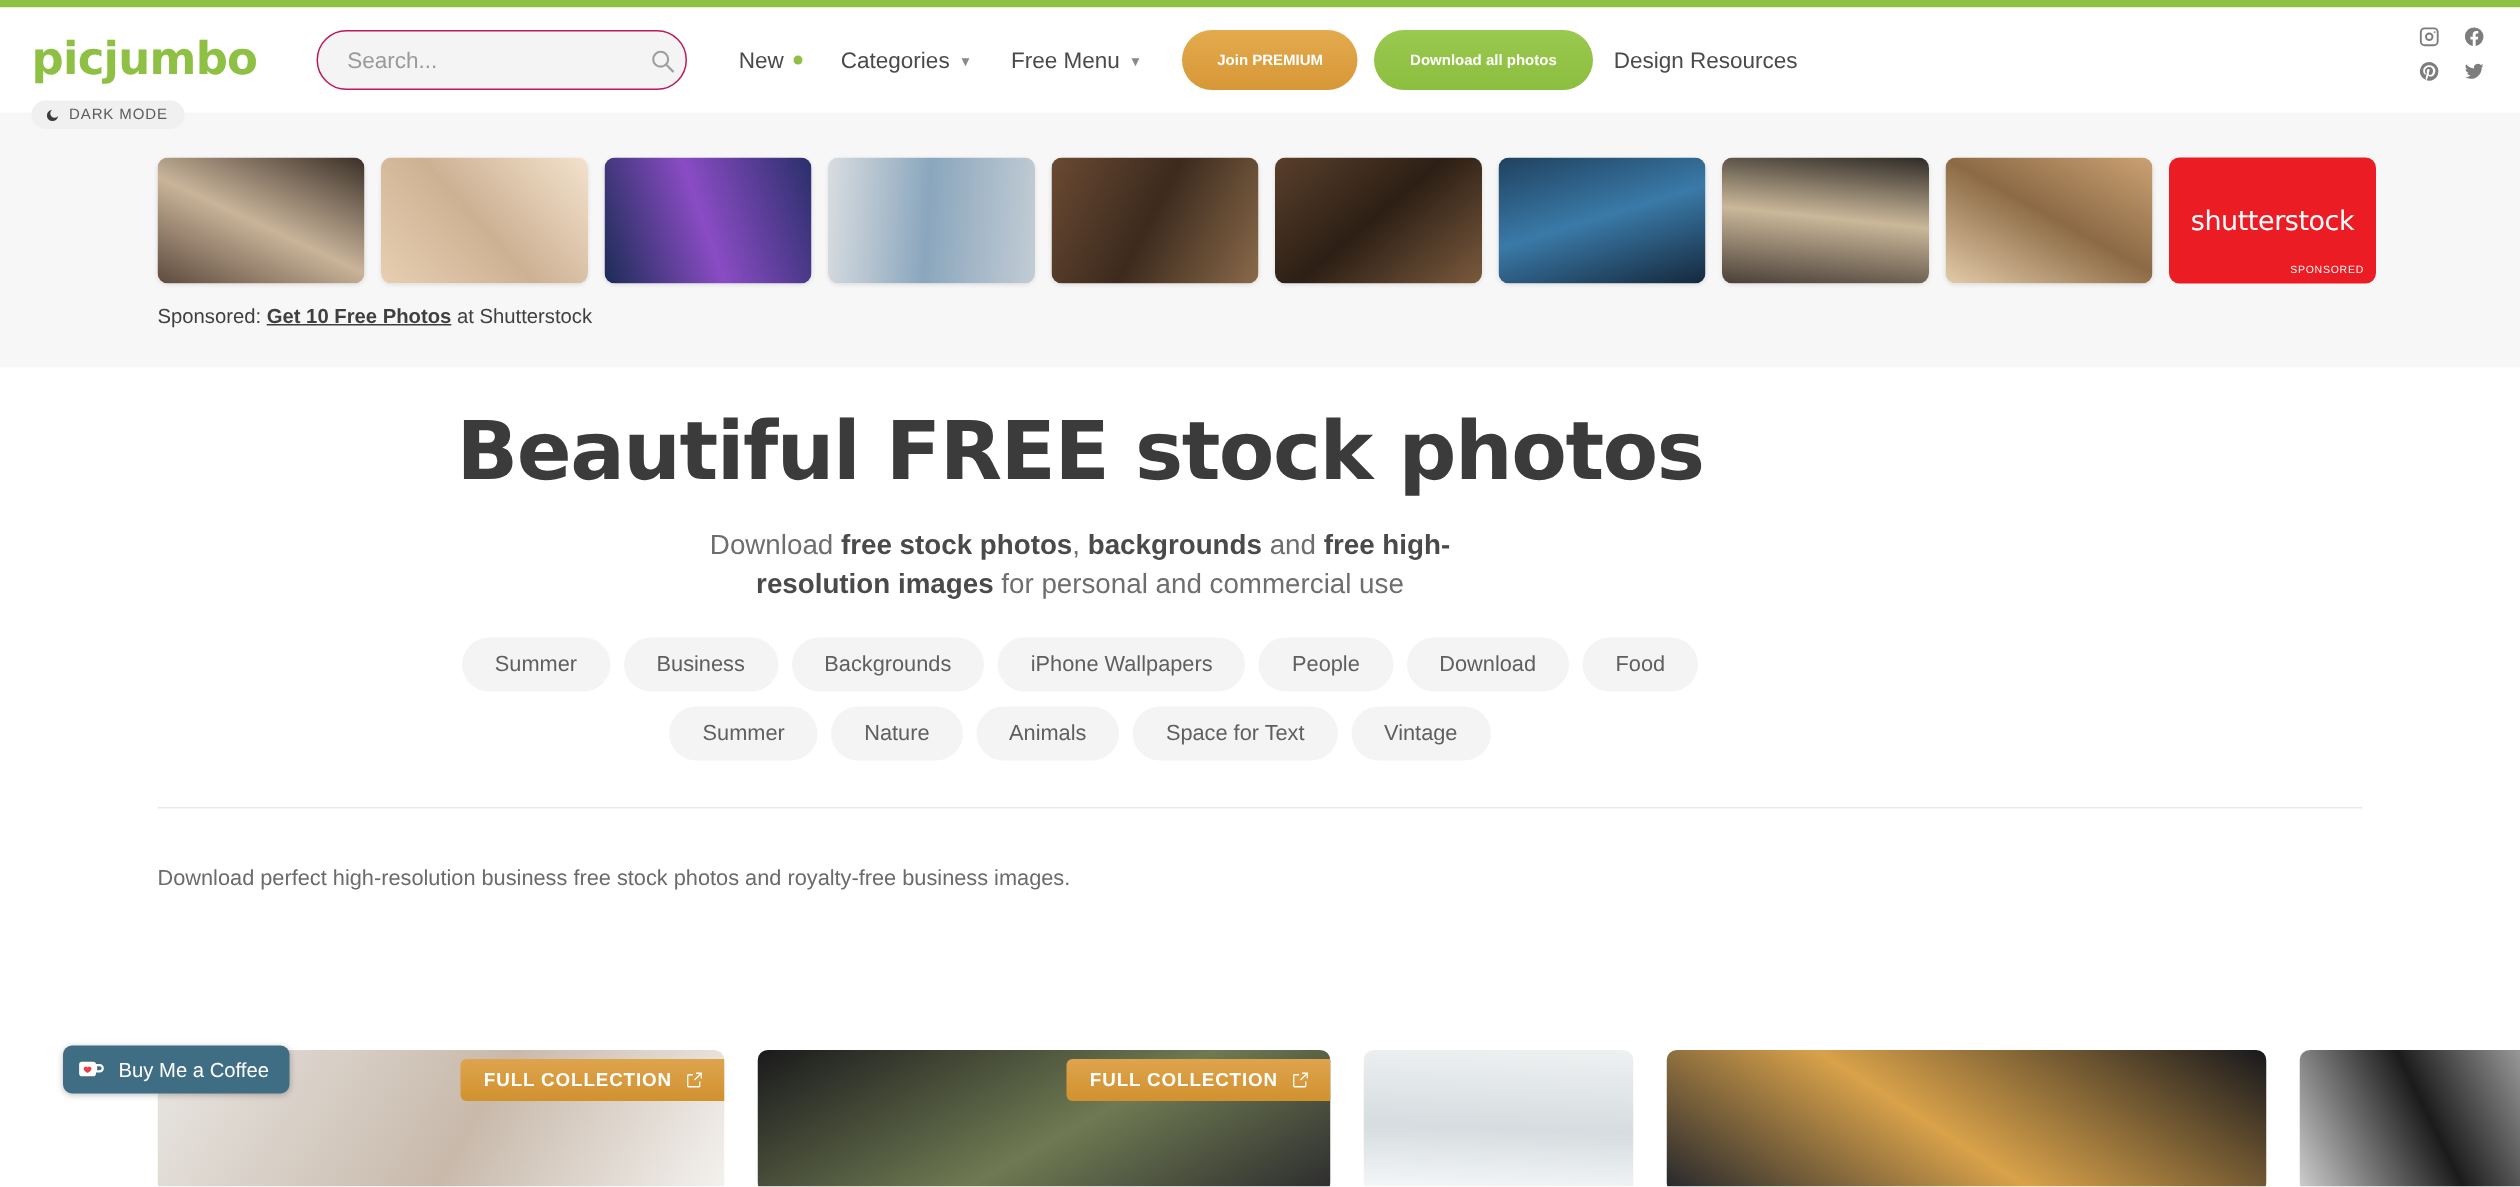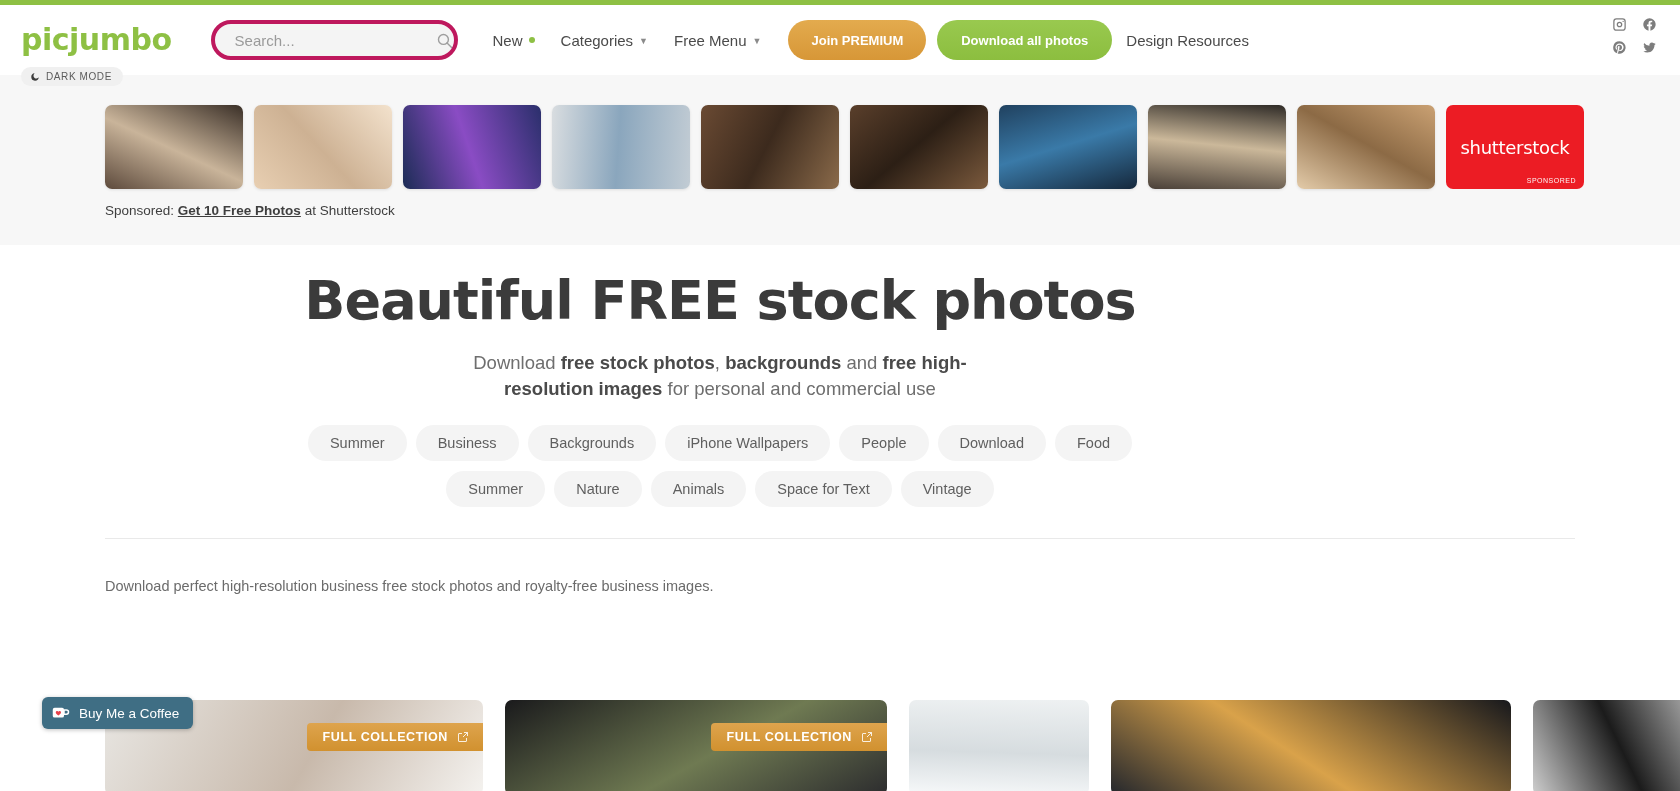--- a/index.html
+++ b/index.html
@@ -30,21 +30,21 @@
     margin-left: 21px;
     font-size: 30px; font-weight: bold; letter-spacing: -0.5px;
     color: #8ec044;
     line-height: 1;
     font-family: "DejaVu Sans", sans-serif;
   }
   .search-wrap {
     margin-left: 39px;
     width: 247px; height: 40px;
     background: #f4f4f4;
-    border: 4px solid #be185d;
+    border: 1px solid #be185d;
     border-radius: 20px;
     display: flex; align-items: center;
     padding: 0 14px 0 18px;
   }
   .search-input {
     flex: 1; border: none; outline: none; background: transparent;
     font-size: 15px; color: #666; font-family: "Liberation Sans", sans-serif;
   }
   .search-input::placeholder { color: #9a9a9a; }
   .search-icon { width: 17px; height: 17px; flex: 0 0 auto; opacity: .62; }
@@ -57,21 +57,21 @@
   }
   .new-dot {
     width: 6px; height: 6px; border-radius: 50%; background: #8ec044;
     display: inline-block;
   }
   .caret { font-size: 9px; color: #8a8a8a; position: relative; top: 1px; }
 
   .btn {
     height: 40px; border-radius: 20px; border: none;
     display: flex; align-items: center; justify-content: center;
-    font-size: 13px; font-weight: bold; color: #ffffff;
+    font-size: 10px; font-weight: bold; color: #ffffff;
     cursor: pointer; white-space: nowrap;
     font-family: "Liberation Sans", sans-serif;
   }
   .btn-premium {
     margin-left: 14px; padding: 0 23px;
     background: linear-gradient(180deg, #e3ab4e 0%, #d79737 100%);
   }
   .btn-download {
     margin-left: 11px; padding: 0 24px;
     background: linear-gradient(180deg, #99c94f 0%, #8cbe3f 100%);
@@ -177,21 +177,21 @@
   .grid {
     position: absolute; top: 700px; left: 105px;
     display: flex; gap: 22px;
   }
   .card {
     position: relative; height: 95px; border-radius: 7px; overflow: hidden;
     cursor: pointer; flex: 0 0 auto;
   }
   .card .sky { position: absolute; inset: 0; }
   .full-badge {
-    position: absolute; top: 23px; right: 0;
+    position: absolute; top: 6px; right: 0;
     height: 28px; padding: 0 14px 0 16px;
     background: linear-gradient(180deg, #dea44d 0%, #d1912f 100%);
     border-radius: 4px 0 0 4px;
     display: flex; align-items: center; gap: 9px;
     color: #fff; font-size: 12.5px; font-weight: bold; letter-spacing: .6px;
   }
   .ext-icon { width: 12px; height: 12px; stroke: #fff; fill: none; stroke-width: 1.7; }
 
   
   .bmc {

